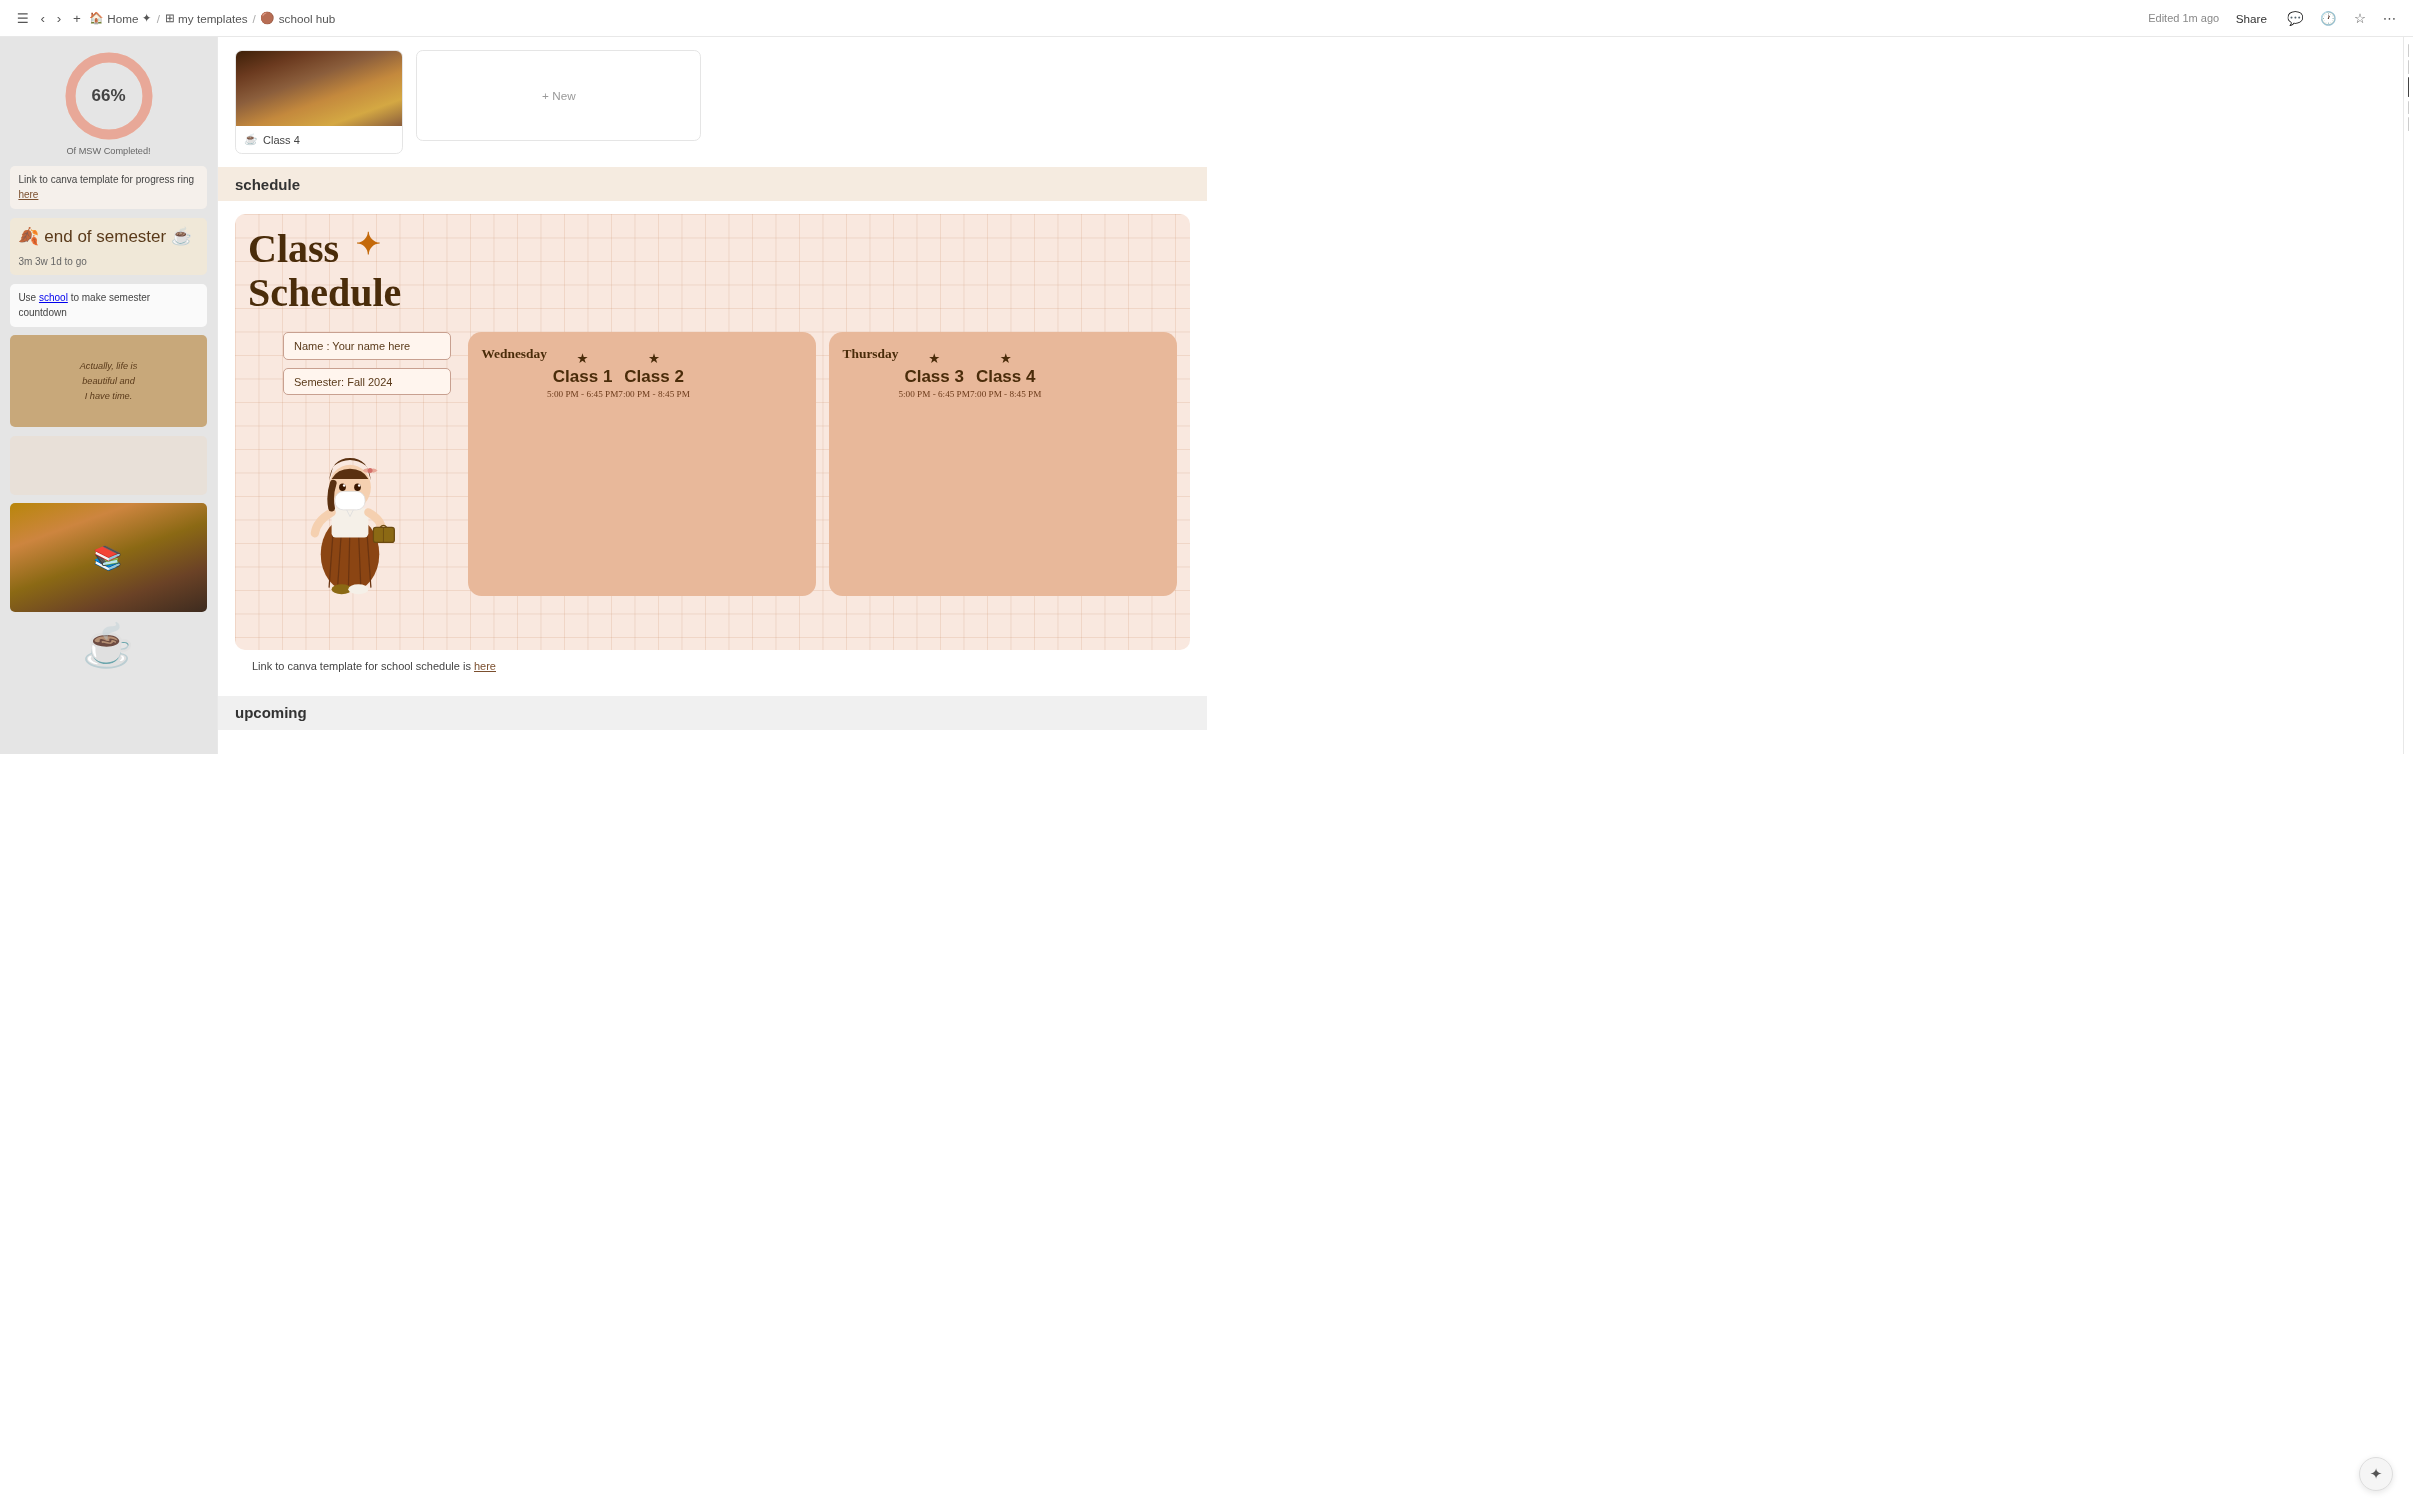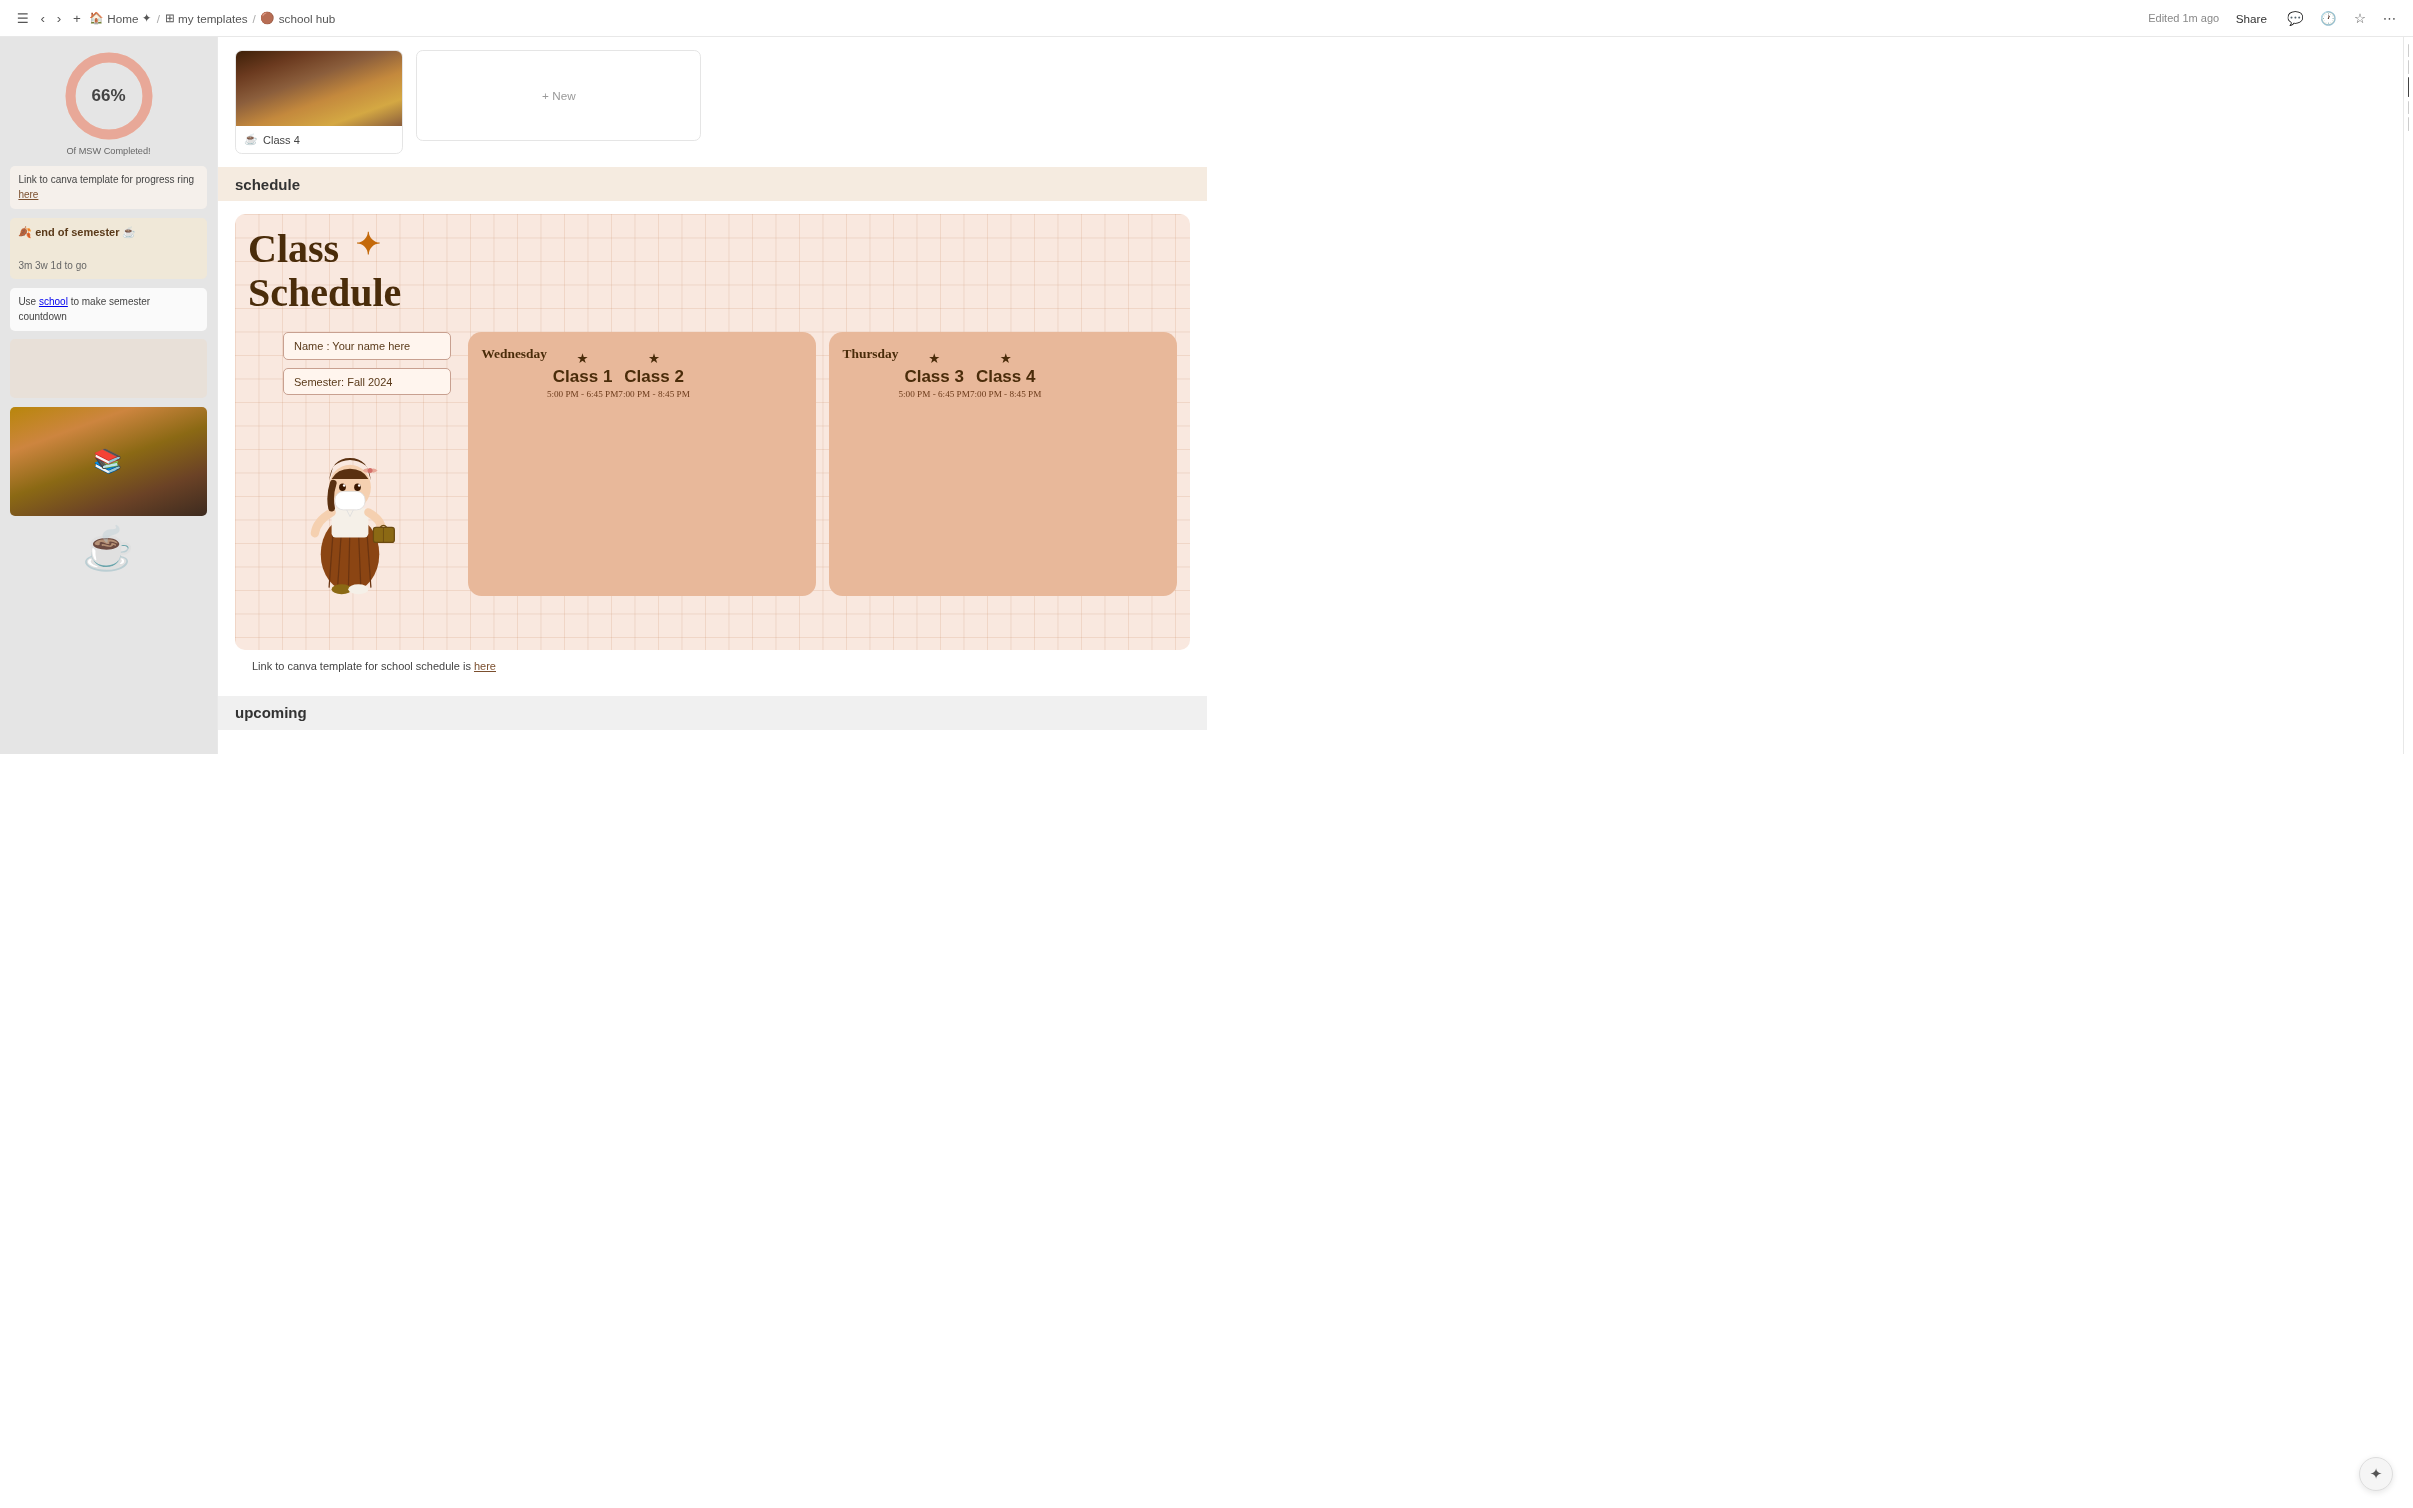--- a/index.html
+++ b/index.html
@@ -144,24 +144,24 @@
     }
     .canva-link-box a { color: #7b4f2e; text-decoration: underline; }
 
     .end-semester-box {
       background: #f0e8d8;
       border-radius: 5px;
       padding: 8.4px;
       margin-bottom: 8.4px;
     }
     .end-semester-title {
-      font-size: 11px;
-      font-weight: 700;
+      font-size: 17px;
+      font-weight: 400;
       color: #5a3a1a;
-      margin-bottom: 21px;
+      margin-bottom: 9px;
     }
     .end-semester-countdown {
       font-size: 10px;
       color: #666;
     }
 
     .indify-box {
       background: #fafafa;
       border-radius: 5px;
       padding: 6.7px 8.4px;
@@ -558,20 +558,27 @@
       </div>
       <div class="end-semester-countdown">3m 3w 1d to go</div>
     </div>
 
     <div class="indify-box">
       <span>Use </span>
       <a href="#">school</a>
       <span> to make semester countdown</span>
     </div>
 
+    <div class="quote-box">
+      <div class="quote-text">
+        <span>Actually, life is</span><br>
+        <span>beautiful and</span><br>
+        <span>I have time.</span>
+      </div>
+    </div>
 
     <div class="sidebar-img-placeholder"></div>
 
     <div class="bookshelf-img">
       <div class="bookshelf-inner">📚</div>
     </div>
 
     <div class="teacup-container">
       <span class="teacup-icon">☕</span>
     </div>

